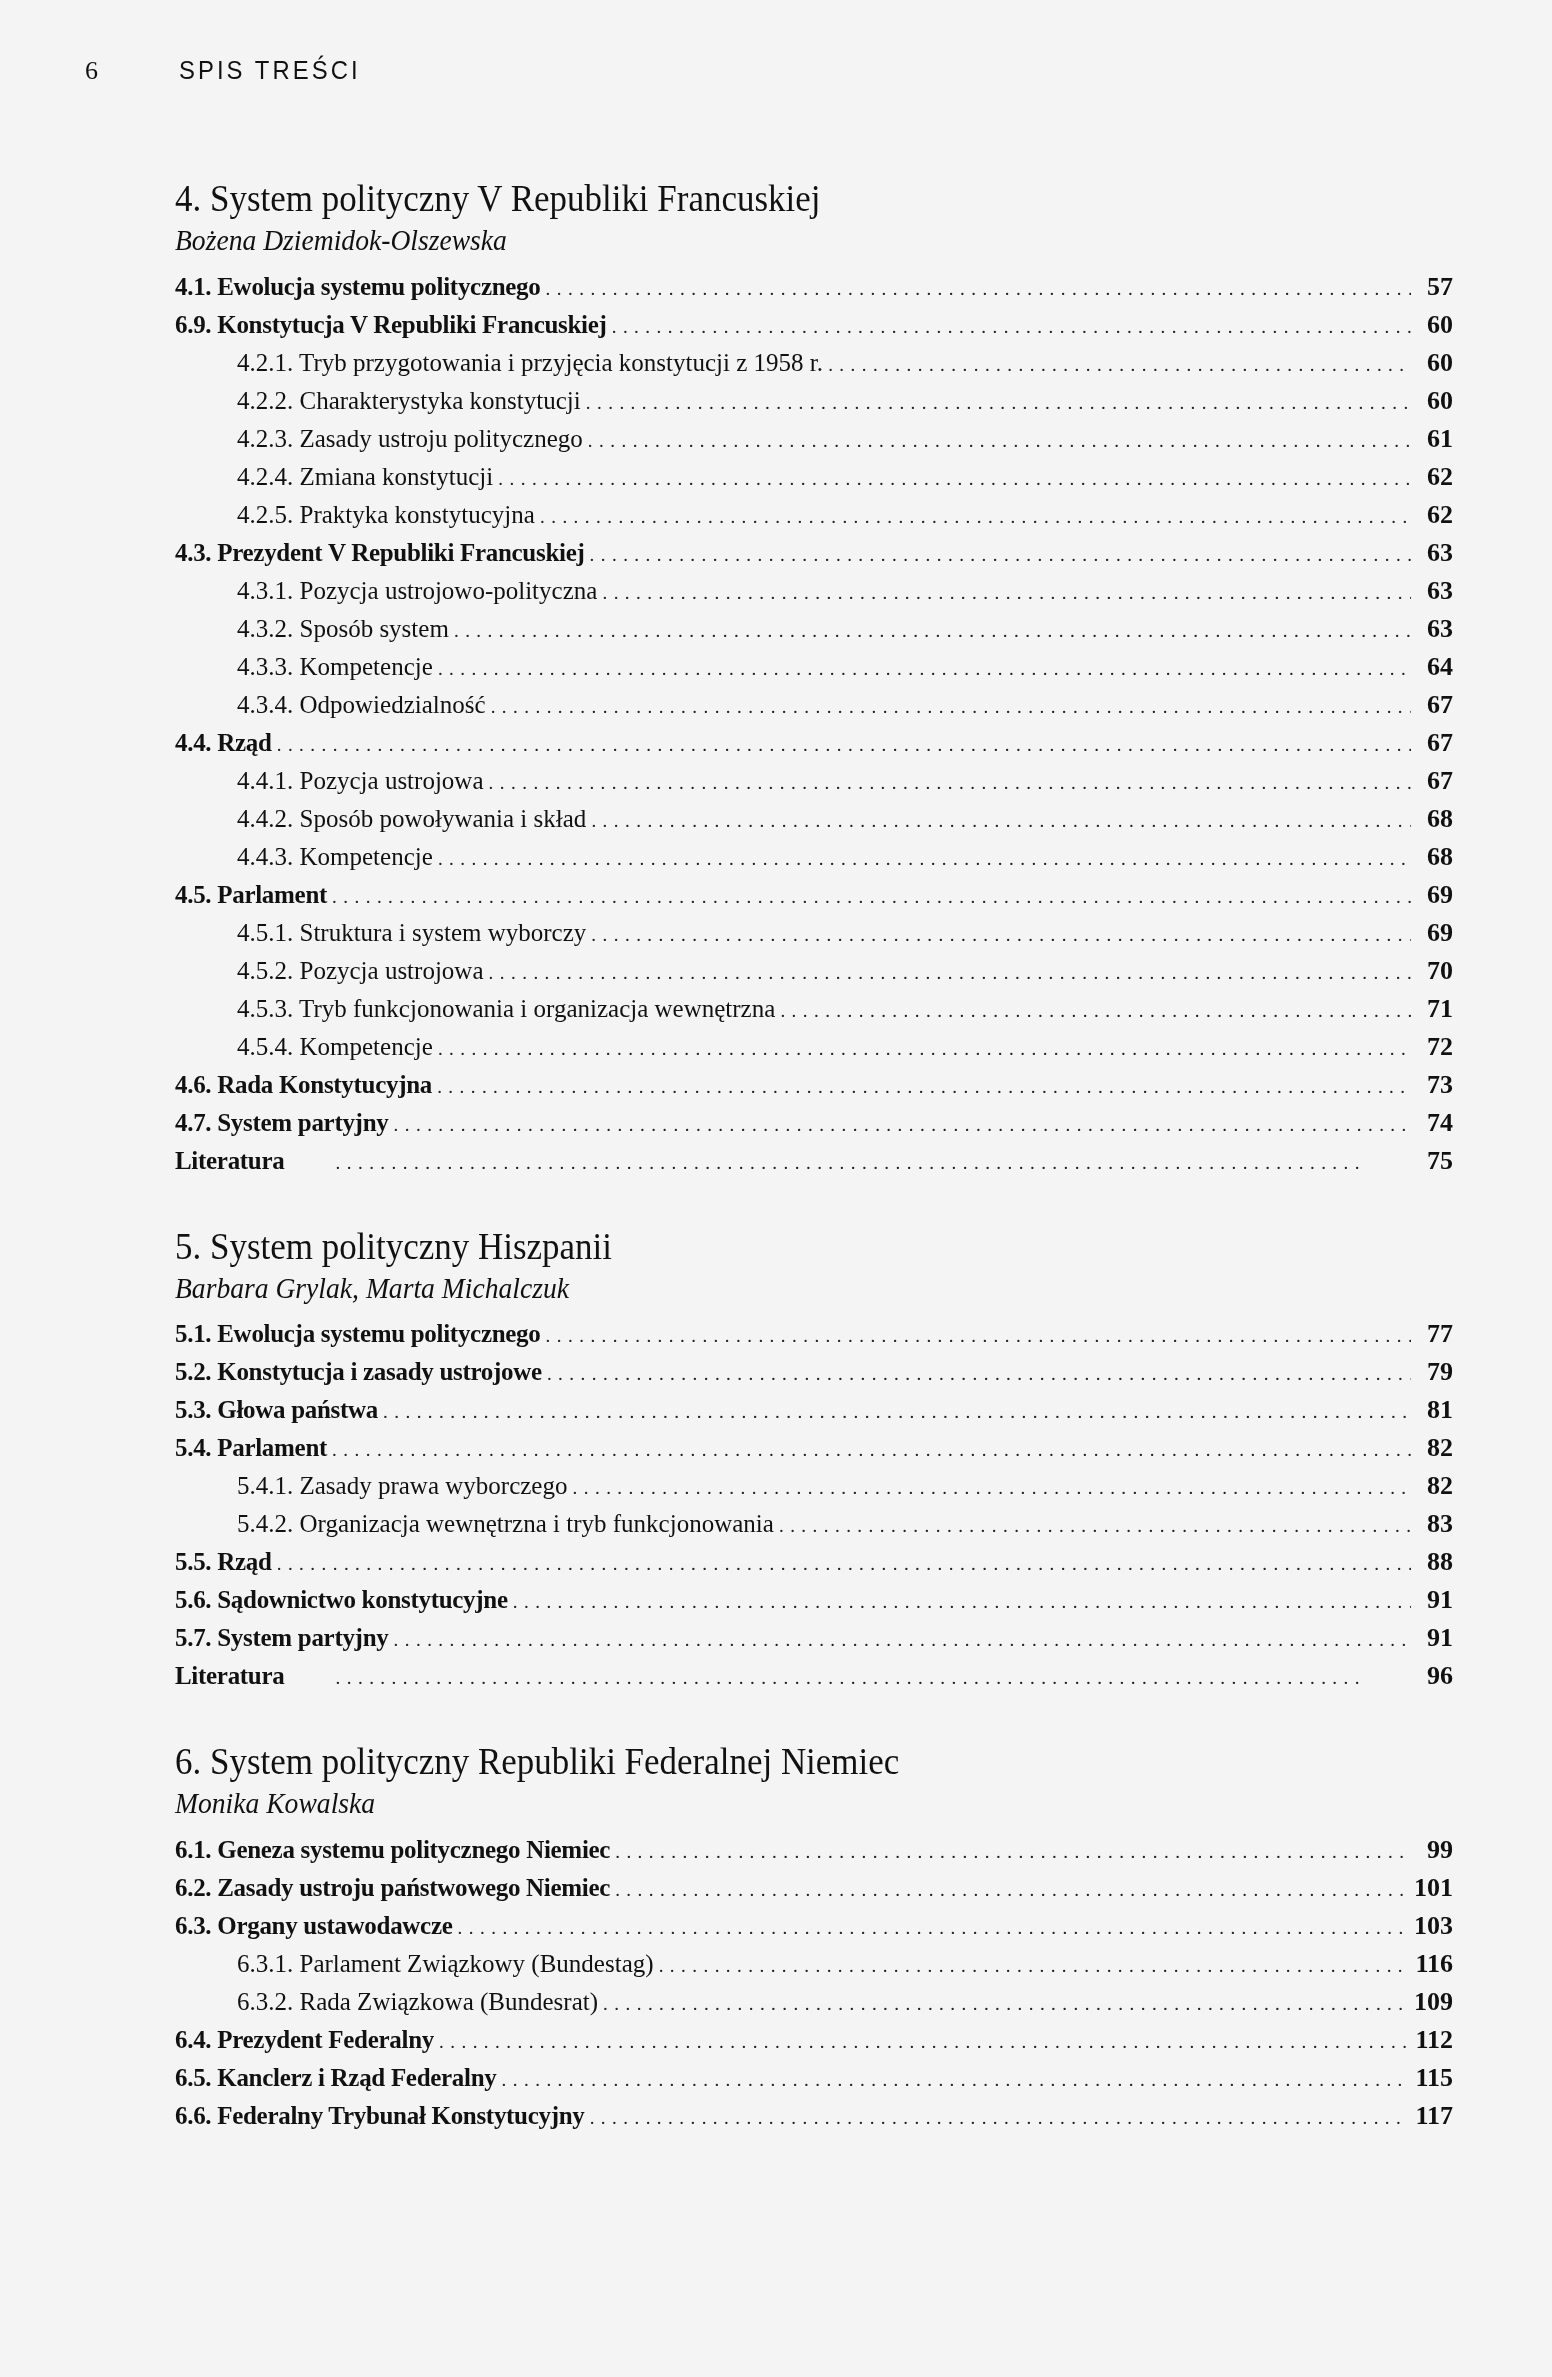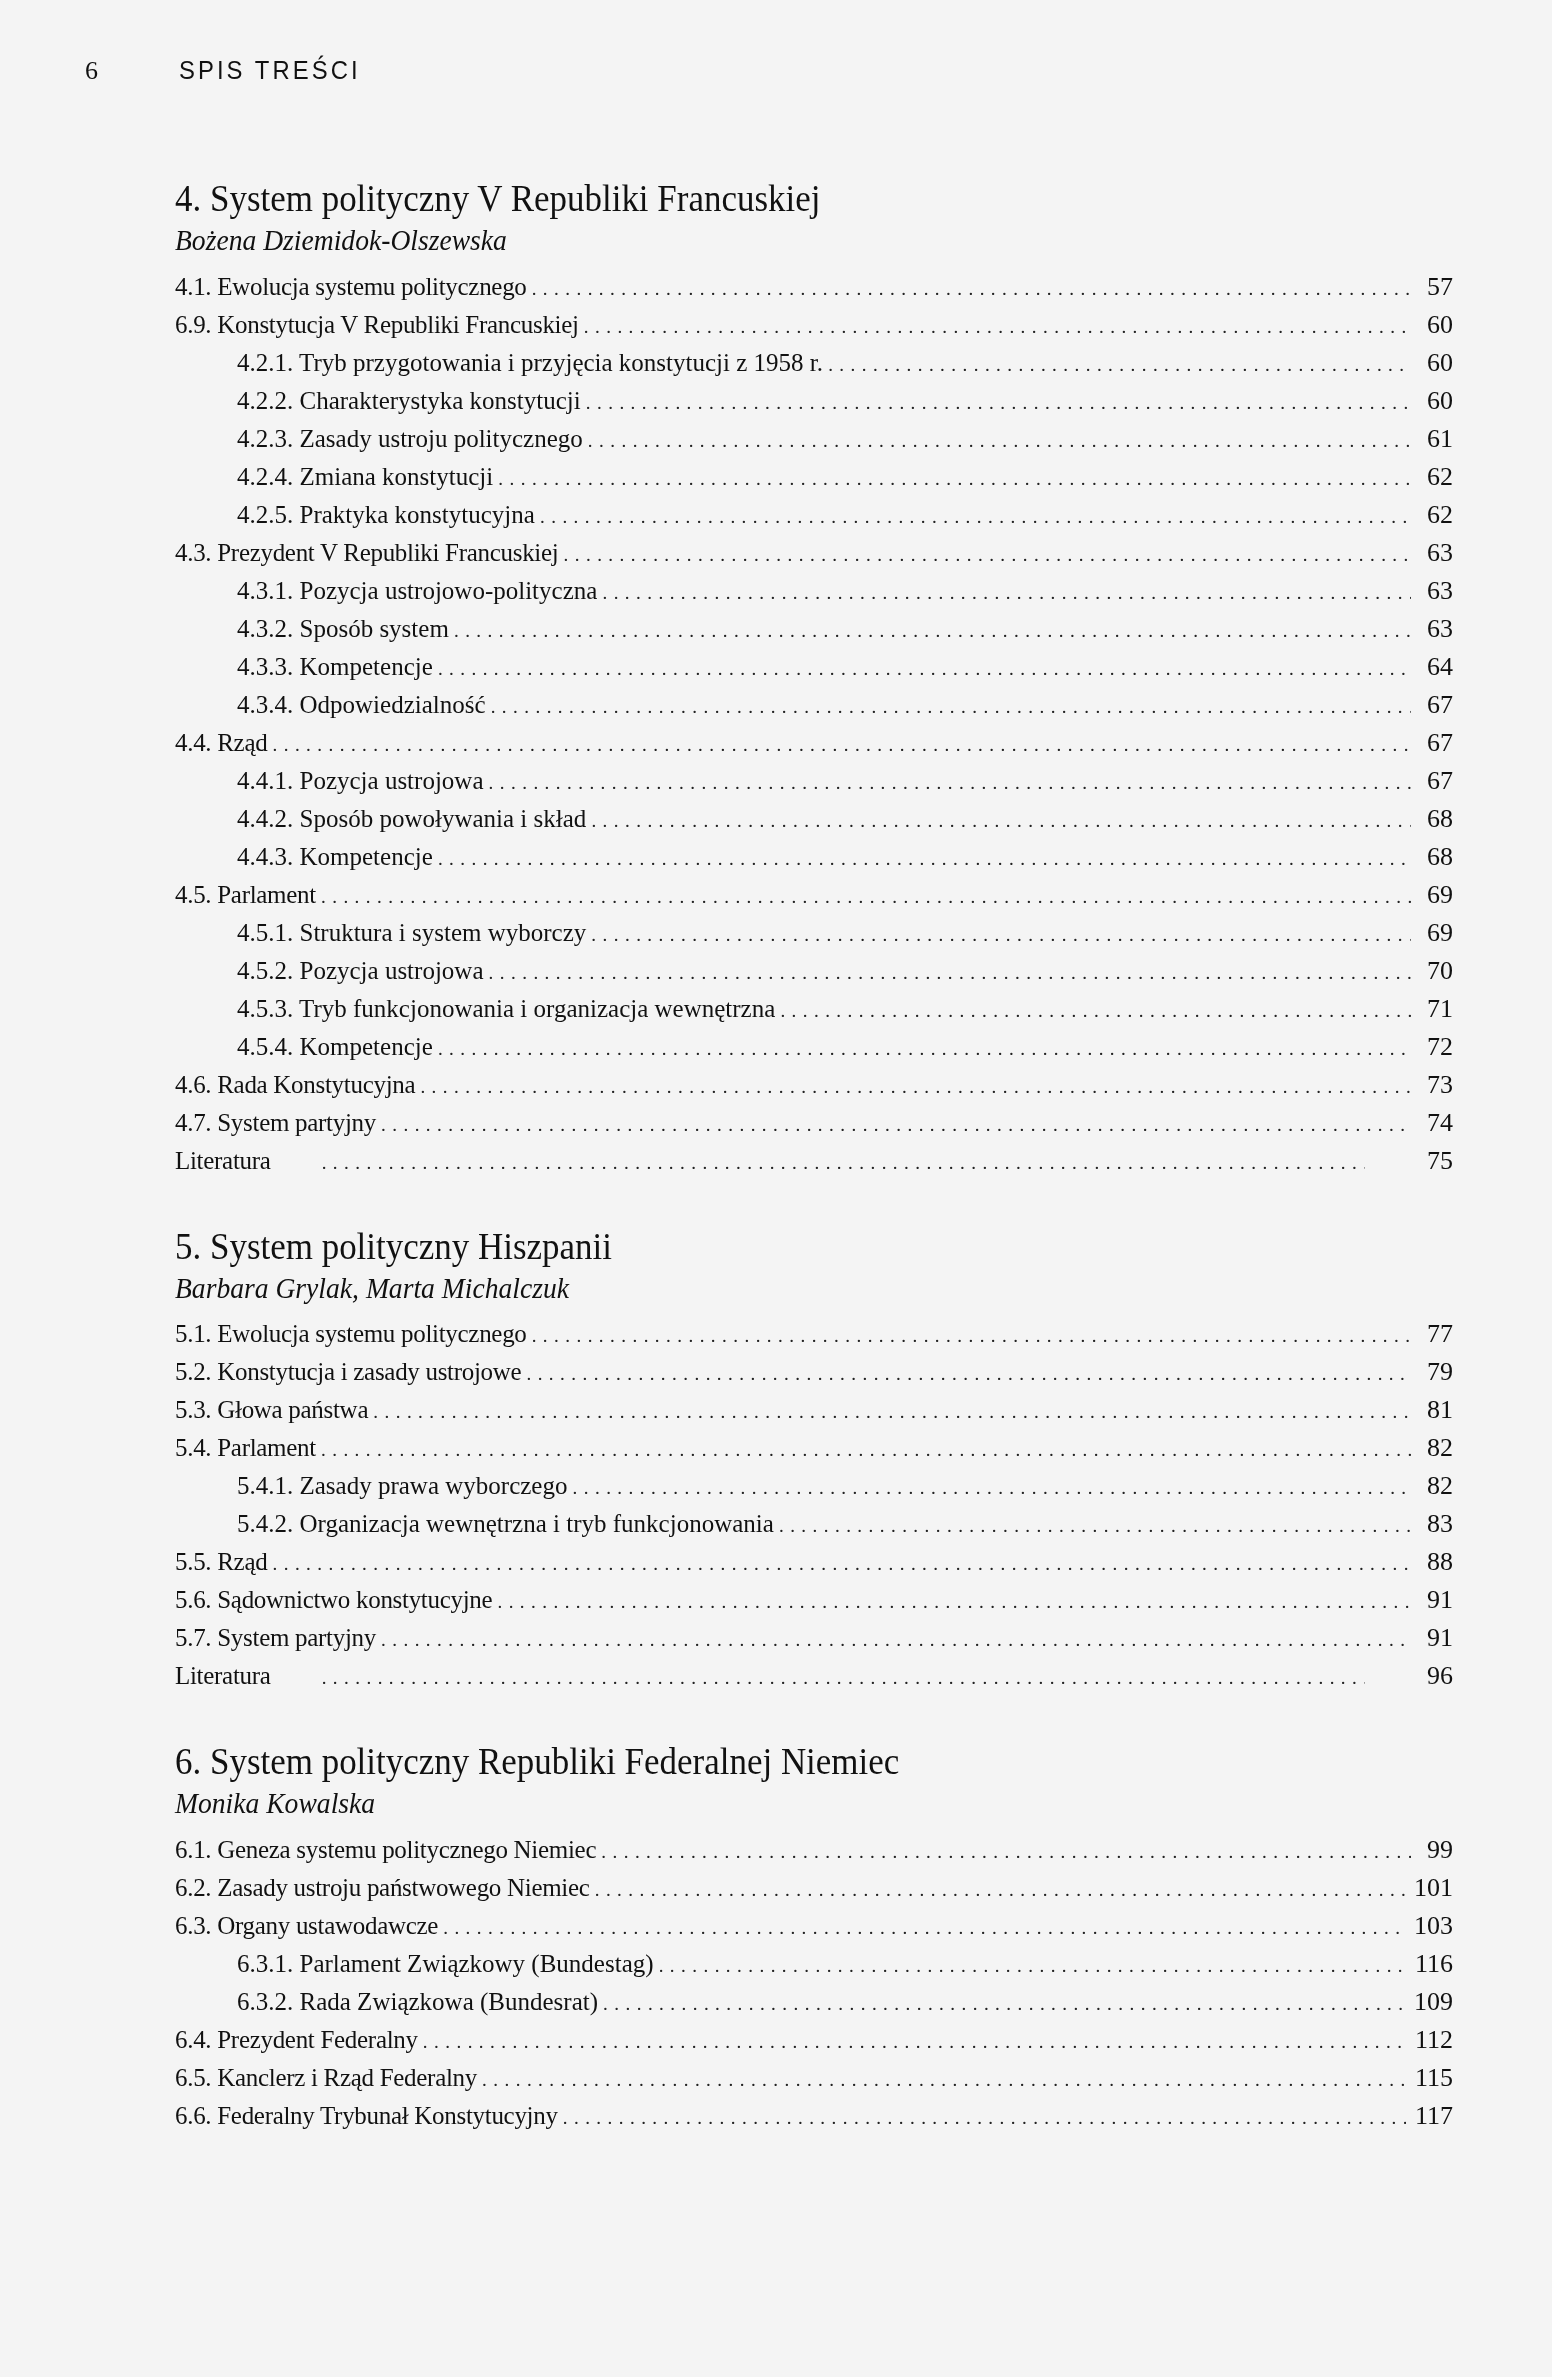--- a/index.html
+++ b/index.html
@@ -33,34 +33,34 @@
     font-style: italic; font-size: 30px; line-height: 38px; margin: 0 0 8.5px 0;
     transform: scaleX(0.92); transform-origin: left;
     white-space: nowrap;
   }
   .entry {
     display: flex; align-items: baseline;
     height: 38px; line-height: 38px;
     font-size: 25px;
   }
   .entry.lvl1 { font-weight: bold; }
-  .entry.lvl1 .entry-text { font-weight: normal; letter-spacing: -0.3px; text-align: center; }
+  .entry.lvl1 .entry-text { font-weight: bold; letter-spacing: -0.3px; text-align: center; }
   .entry.lvl2 { padding-left: 62px; }
   .entry.plain { font-weight: normal; gap: 46px; }
   .entry-text { white-space: nowrap; transform-origin: left; }
   .leader {
     flex: 1; overflow: hidden; white-space: nowrap;
     margin: 0 8.5px 0 5.1px; font-weight: normal;
     letter-spacing: 8.4px; font-size: 19px; color: #222;
   }
   .leader::before {
     content: ". . . . . . . . . . . . . . . . . . . . . . . . . . . . . . . . . . . . . . . . . . . . . . . . . . . . . . . . . . . . . . . . . . . . . . . . . . . . . . . . . . . . . . . . . . . . . . . . . . . . . . . . . . . . . . . . . . . . . . . . . . . . . . . . . . . . . . . . . . .";
     letter-spacing: 0; word-spacing: 1.7px;
   }
-  .entry-page { font-weight: normal; min-width: 34px; text-align: right; font-size: 26px; }
+  .entry-page { font-weight: bold; min-width: 34px; text-align: right; font-size: 26px; }
 </style>
 </head>
 <body>
 
 <div class="running-head">
   <span class="page-num">6</span>
   <span class="head-title">SPIS TREŚCI</span>
 </div>
 
 <div class="toc">

